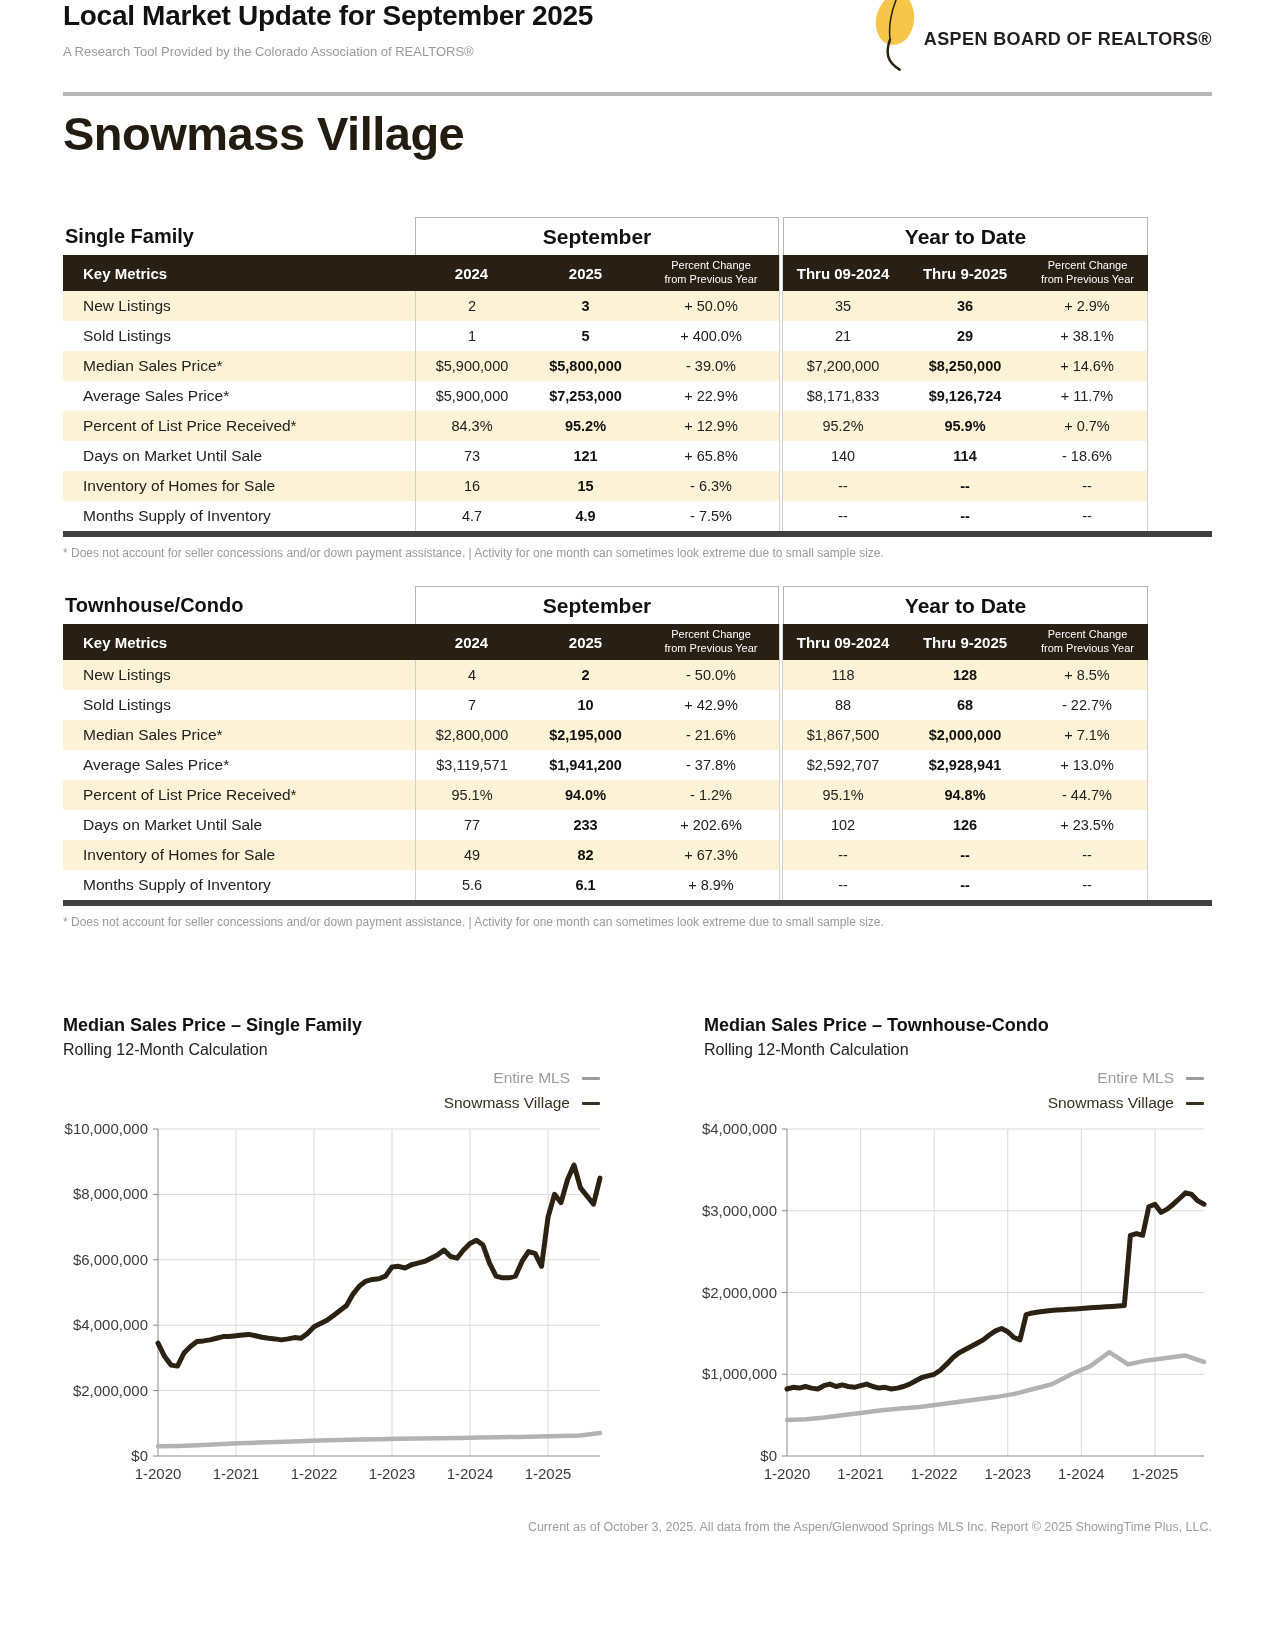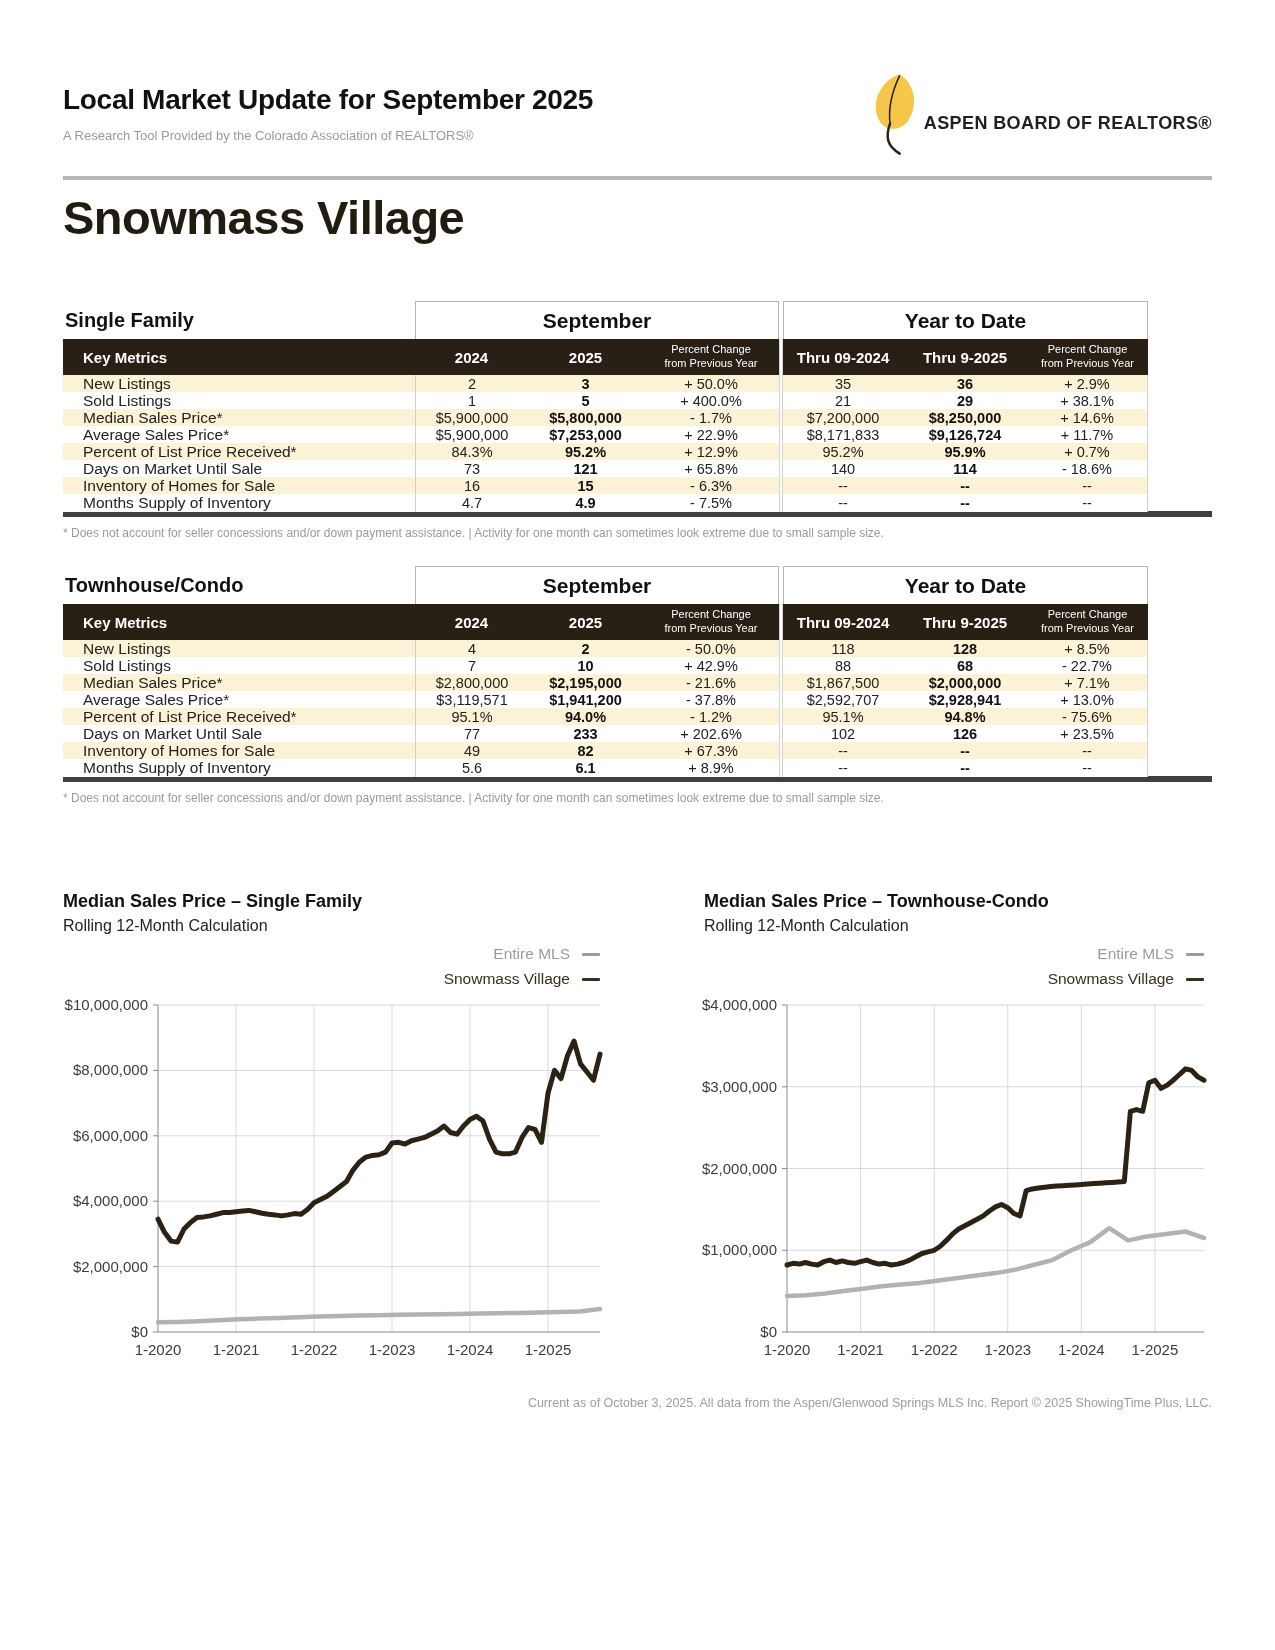--- a/index.html
+++ b/index.html
@@ -1,39 +1,39 @@
 <!DOCTYPE html>
 <html><head>
 <meta charset="utf-8">
 <style>
   html,body{margin:0;padding:0;background:#fff;}
   .page{width:1275px;height:1650px;position:relative;background:#fff;overflow:hidden;
         font-family:"Liberation Sans","DejaVu Sans",sans-serif;color:#1a1a1a;box-sizing:border-box;
         padding:0 63px;}
   
-  .hdr{padding-top:84px;display:flex;justify-content:space-between;align-items:flex-start;}
+  .hdr{display:flex;justify-content:space-between;align-items:flex-start;}
   .hdr-title{font-size:28px;font-weight:bold;color:#111;letter-spacing:-0.3px;}
   .hdr-sub{font-size:13px;color:#9a9a9a;margin-top:12px;}
   .logo{display:flex;align-items:center;margin-top:-12px;}
   .logo-text{font-size:18px;font-weight:bold;color:#231f20;letter-spacing:0.4px;margin-left:4px;margin-top:14px;}
   .rule{height:4px;background:#b7b7b7;margin-top:16px;}
   .h1{font-size:47px;font-weight:bold;color:#221c10;margin-top:10px;letter-spacing:-0.5px;}
   
   .tbl{margin-top:56px;border-bottom:6px solid #404040;}
   .tbl2{margin-top:26px;}
   .trow{display:grid;grid-template-columns:352px 113px 115px 136px 4px 120px 124px 121px;}
   .cell{display:flex;align-items:center;justify-content:center;text-align:center;}
   .ghead{height:38px;}
   .ghead .sec{justify-content:flex-start;font-size:20px;font-weight:bold;color:#111;padding-left:2px;}
   .gbox{grid-column:span 3;border:1px solid #b5b5b5;border-bottom:none;font-size:21px;font-weight:bold;color:#111;background:#fff;}
   .dhead{height:36px;}
   .dark{background:#292015;color:#fff;font-size:15px;font-weight:bold;}
   .dark.small{font-weight:normal;font-size:11px;line-height:1.25;flex-direction:column;}
   .lbl{justify-content:flex-start;text-align:left;padding-left:20px;}
-  .drow{height:17px;}
+  .drow{height:30px;}
   .drow .lbl{font-size:15.5px;color:#222;}
   .drow .val{font-size:14.5px;color:#222;}
   .drow .bold{font-weight:bold;color:#111;}
   .cream .cell{background:#fcf2d5;}
   .white .cell{background:#fff;}
   .vgap{background:#fff !important;border-left:1px solid #d2d2d2;border-right:1px solid #d2d2d2;padding:0;}
   .ghead .vgap{border:none;background:#fff !important;}
   .drow > .cell:nth-child(2){border-left:1px solid #cfcfcf;}
   .drow > .cell:last-child{border-right:1px solid #cfcfcf;}
   .footnote{font-size:12px;color:#9a9a9a;margin-top:9px;}
@@ -118,21 +118,21 @@
         <div class="cell val">+ 400.0%</div>
         <div class="cell vgap"></div>
         <div class="cell val">21</div>
         <div class="cell val bold">29</div>
         <div class="cell val">+ 38.1%</div>
       </div>
       <div class="trow drow cream">
         <div class="cell lbl">Median Sales Price*</div>
         <div class="cell val">$5,900,000</div>
         <div class="cell val bold">$5,800,000</div>
-        <div class="cell val">- 1.7%</div>
+        <div class="cell val">- 39.0%</div>
         <div class="cell vgap"></div>
         <div class="cell val">$7,200,000</div>
         <div class="cell val bold">$8,250,000</div>
         <div class="cell val">+ 14.6%</div>
       </div>
       <div class="trow drow white">
         <div class="cell lbl">Average Sales Price*</div>
         <div class="cell val">$5,900,000</div>
         <div class="cell val bold">$7,253,000</div>
         <div class="cell val">+ 22.9%</div>
@@ -248,21 +248,21 @@
         <div class="cell val">+ 13.0%</div>
       </div>
       <div class="trow drow cream">
         <div class="cell lbl">Percent of List Price Received*</div>
         <div class="cell val">95.1%</div>
         <div class="cell val bold">94.0%</div>
         <div class="cell val">- 1.2%</div>
         <div class="cell vgap"></div>
         <div class="cell val">95.1%</div>
         <div class="cell val bold">94.8%</div>
-        <div class="cell val">- 75.6%</div>
+        <div class="cell val">- 44.7%</div>
       </div>
       <div class="trow drow white">
         <div class="cell lbl">Days on Market Until Sale</div>
         <div class="cell val">77</div>
         <div class="cell val bold">233</div>
         <div class="cell val">+ 202.6%</div>
         <div class="cell vgap"></div>
         <div class="cell val">102</div>
         <div class="cell val bold">126</div>
         <div class="cell val">+ 23.5%</div>

